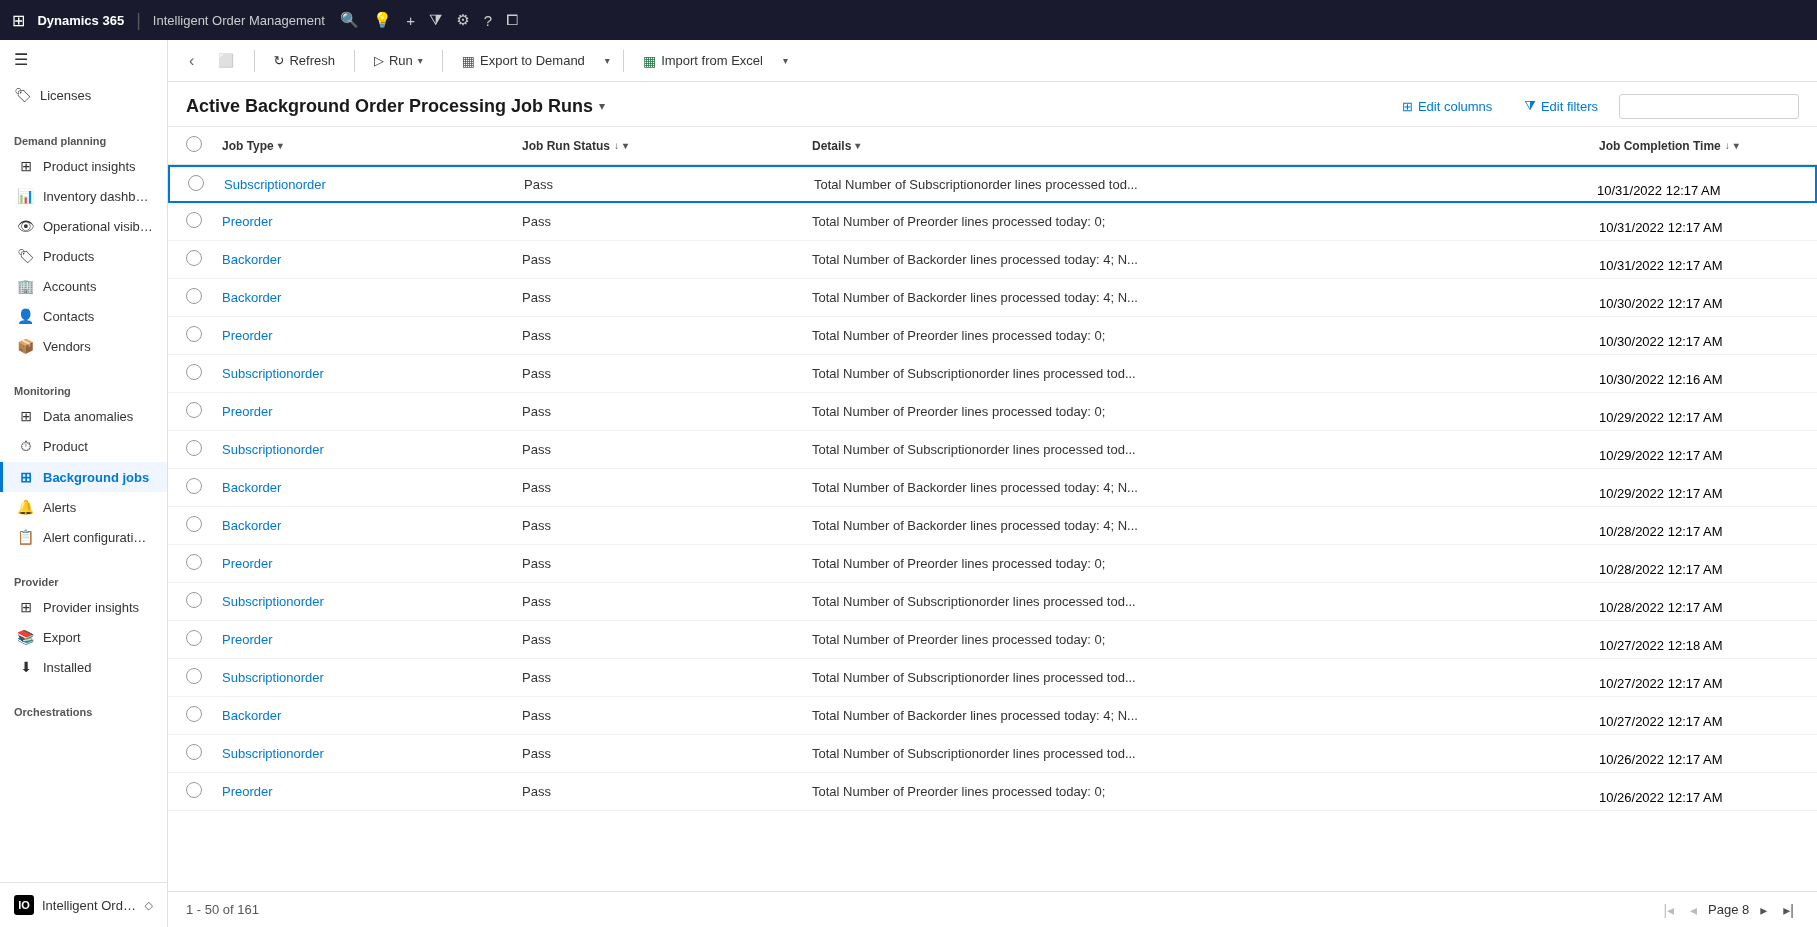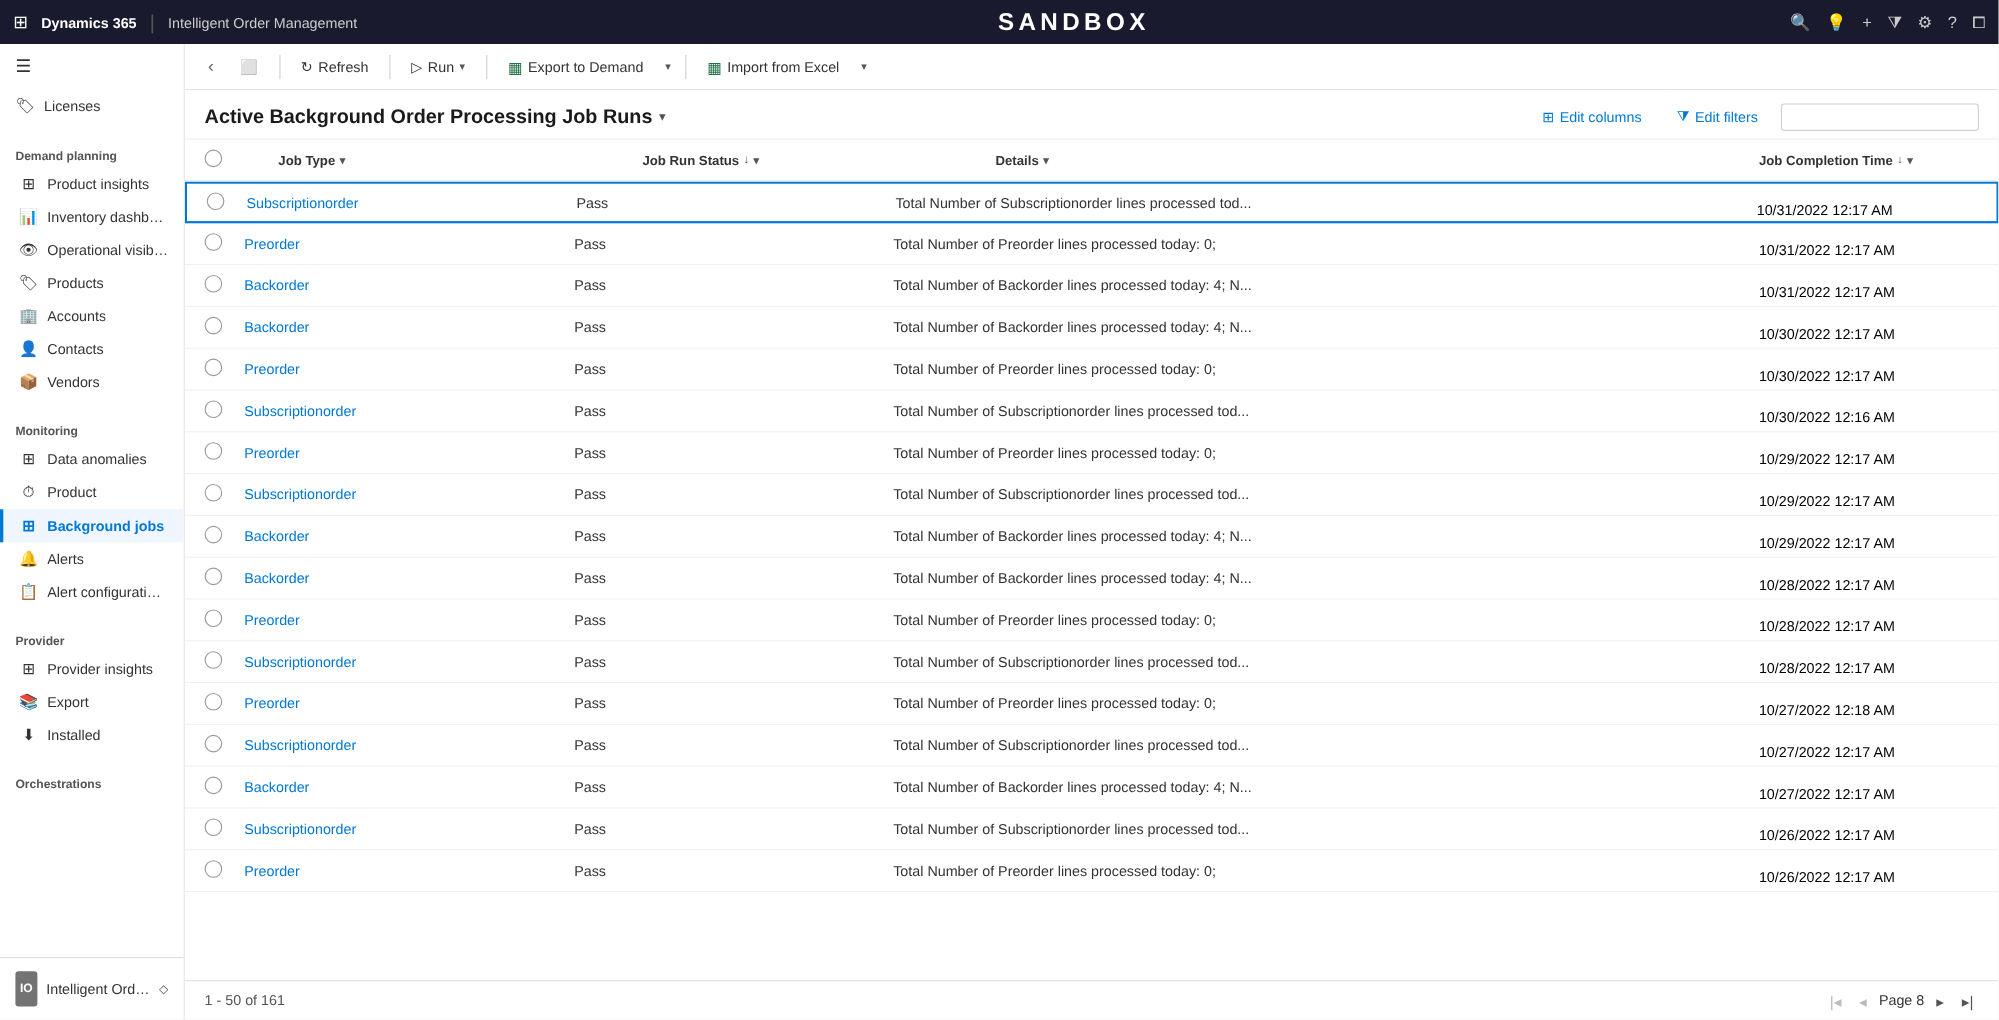--- a/index.html
+++ b/index.html
@@ -121,21 +121,20 @@
 
     
     .table-column-headers {
       display: flex;
       align-items: center;
       padding: 0 18px;
       background: #fff;
       border-bottom: 1px solid #e0e0e0;
       height: 38px;
       flex-shrink: 0;
-      gap: 31px;
     }
     .col-checkbox { width: 36px; flex-shrink: 0; }
     .col-job-type { width: 300px; flex-shrink: 0; }
     .col-status { width: 290px; flex-shrink: 0; }
     .col-details { flex: 1; }
     .col-completion { width: 200px; flex-shrink: 0; }
     .col-header {
       font-size: 12px;
       font-weight: 600;
       color: #333;
@@ -193,21 +192,20 @@
 </head>
 <body>
 
 <div class="top-nav">
   <div class="top-nav-left">
     <span class="top-nav-waffle">⊞</span>
     <span class="top-nav-brand">Dynamics 365</span>
     <span class="top-nav-separator">|</span>
     <span class="top-nav-app">Intelligent Order Management</span>
   </div>
-  <div class="top-nav-center">SANDBOX</div>
   <div class="top-nav-right">
     <span class="top-nav-icon">🔍</span>
     <span class="top-nav-icon">💡</span>
     <span class="top-nav-icon">+</span>
     <span class="top-nav-icon">⧩</span>
     <span class="top-nav-icon">⚙</span>
     <span class="top-nav-icon">?</span>
     <span class="top-nav-icon">⧠</span>
   </div>
 </div>
@@ -284,21 +282,21 @@
     </div>
     <div class="sidebar-item">
       <span class="sidebar-item-icon">⬇</span>
       <span class="sidebar-item-label">Installed</span>
     </div>
 
     <div class="sidebar-section-header">Orchestrations</div>
 
     <div class="sidebar-bottom">
       <div class="sidebar-bottom-item">
-        <span style="background:#737373;color:#fff;font-size:11px;font-weight:700;width:20px;height:32px;border-radius:3px;display:flex;align-items:center;justify-content:center;flex-shrink:0;">IO</span>
+        <span style="background:#000000;color:#fff;font-size:11px;font-weight:700;width:20px;height:20px;border-radius:3px;display:flex;align-items:center;justify-content:center;flex-shrink:0;">IO</span>
         <span class="sidebar-item-label">Intelligent Order ...</span>
         <span style="color:#555;font-size:11px;">◇</span>
       </div>
     </div>
   </div>
 
   <div class="content">
 
     <div class="toolbar">
       <button class="toolbar-nav-btn">‹</button>

